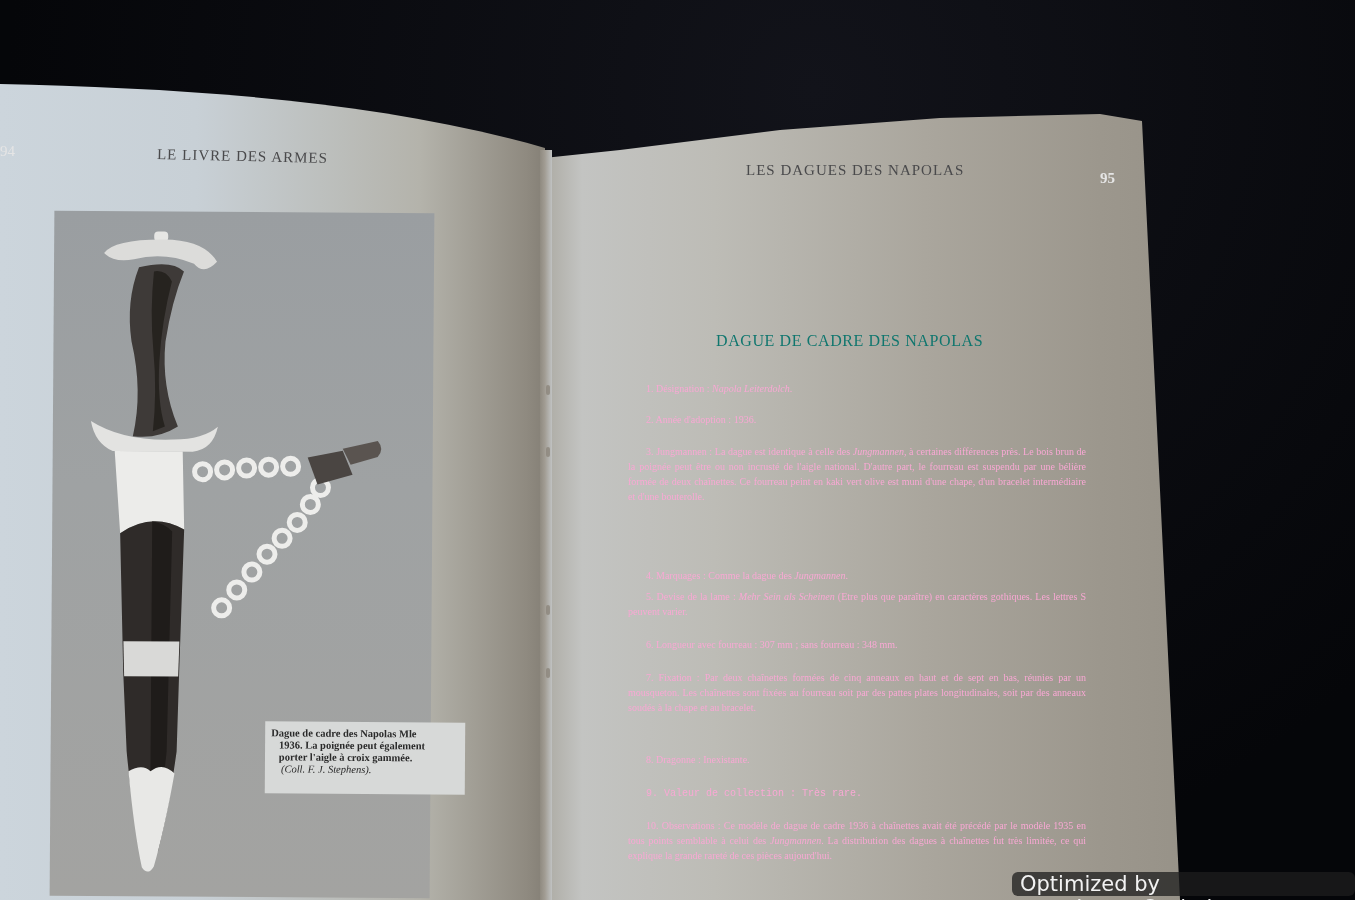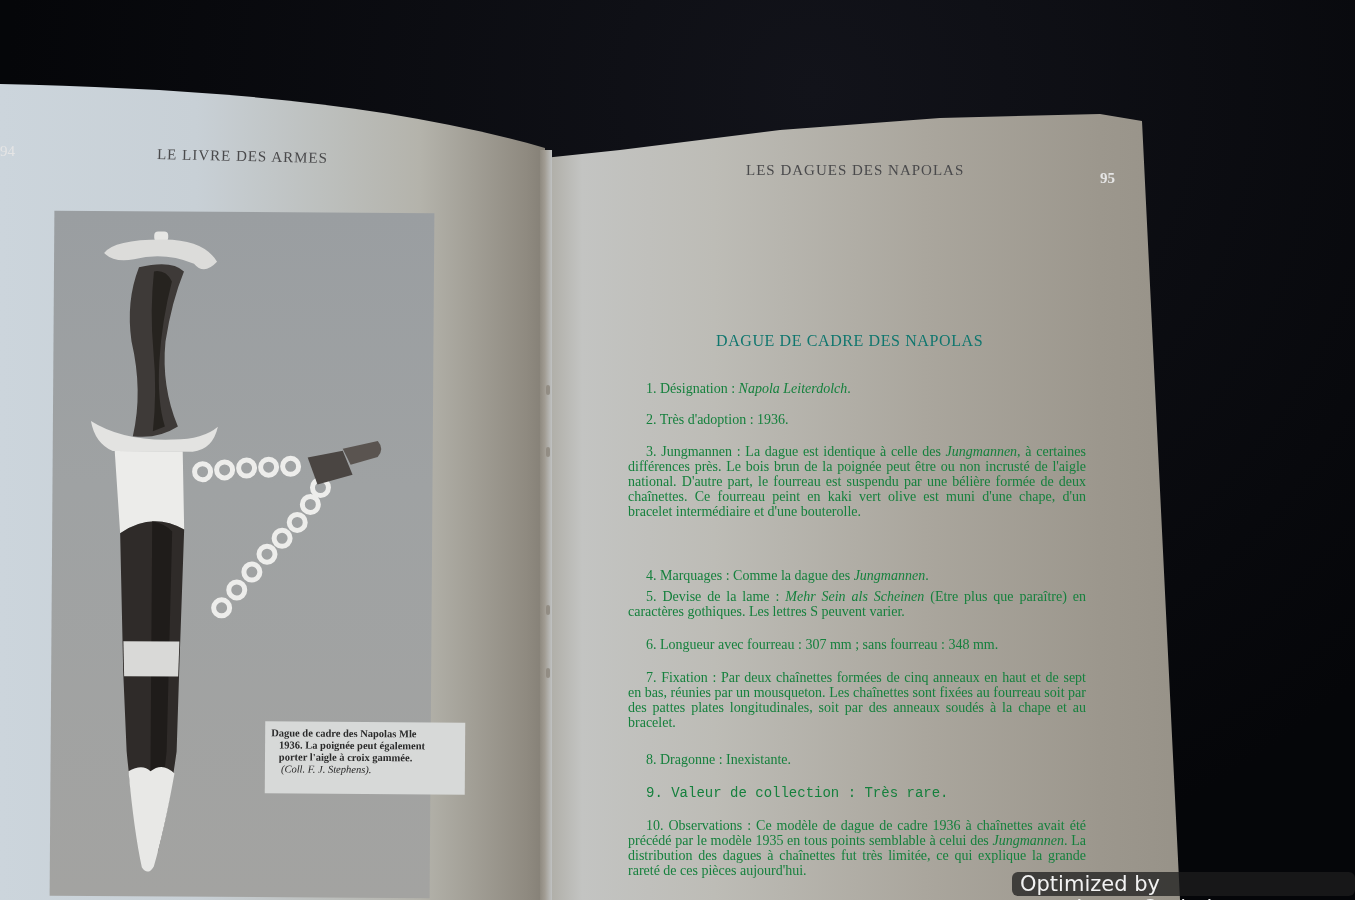--- a/index.html
+++ b/index.html
@@ -52,22 +52,22 @@
       transform: rotate(0.4deg);
     }
     .caption .credit { font-weight: normal; font-style: italic; display: block; }
 
     
     .section-title {
       position: absolute; left: 716px; top: 332px; font-size: 16px; letter-spacing: 0.6px;
       color: #0f766e; white-space: nowrap;
     }
     .entry {
-      position: absolute; left: 628px; width: 458px; font-size: 14px; line-height: 15px;
-      color: #15803d; text-align: justify;
+      position: absolute; left: 628px; width: 458px; font-size: 10px; line-height: 15px;
+      color: #f9a8d4; text-align: justify;
     }
     .entry .num { padding-left: 18px; }
     .entry i { font-style: italic; }
 
     .watermark {
       position: absolute; left: 1012px; top: 872px; height: 24px; padding: 0 8px;
       background: rgba(30,30,30,0.75); border-radius: 6px; color: #f2f2f2;
       font-family: "DejaVu Sans", sans-serif; font-size: 21px; line-height: 24px;
     }
   </style>
@@ -142,21 +142,21 @@
 <div class="section-title">DAGUE DE CADRE DES NAPOLAS</div>
 
 <div class="entry" style="top:381px;">
   <span class="num">1.</span>
   <span>Désignation</span> :
   <i>Napola Leiterdolch</i><span>.</span>
 </div>
 
 <div class="entry" style="top:412px;">
   <span class="num">2.</span>
-  <span>Très d'adoption</span> :
+  <span>Année d'adoption</span> :
   <span>1936.</span>
 </div>
 
 <div class="entry" style="top:444px;">
   <span class="num">3.</span>
   <span>Jungmannen</span> :
   <span>La dague est identique à celle des</span>
   <i>Jungmannen</i><span>, à certaines différences près. Le bois brun de la poignée peut être ou non incrusté de l'aigle national. D'autre part, le fourreau est suspendu par une bélière formée de deux chaînettes. Ce fourreau peint en kaki vert olive est muni d'une chape, d'un bracelet intermédiaire et d'une bouterolle.</span>
 </div>
 

